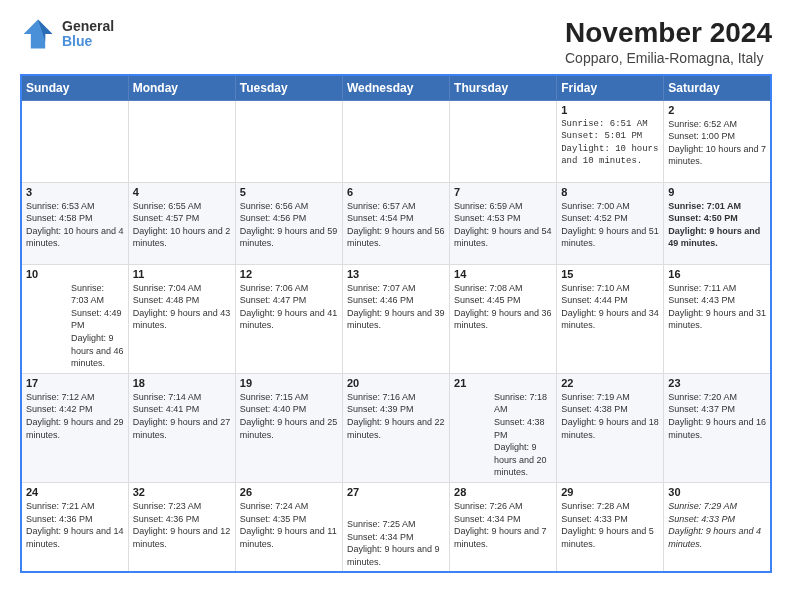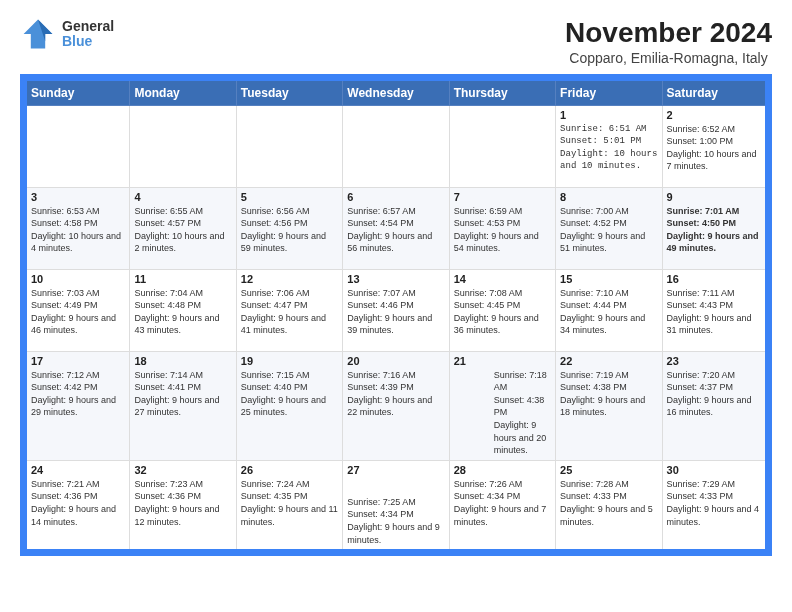--- a/index.html
+++ b/index.html
@@ -41,35 +41,35 @@
     .logo-blue {
       font-size: 14px;
       font-weight: bold;
       color: #4a90d9;
     }
     .logo-icon {
       width: 36px;
       height: 36px;
     }
     .title-block {
-      text-align: center;
+      text-align: left;
     }
     .main-title {
       font-size: 28px;
       font-weight: bold;
       color: #222;
       line-height: 1.2;
     }
     .subtitle {
       font-size: 14px;
       color: #444;
     }
     .calendar {
       flex: 1;
-      border: 7px solid #3b82f6;
+      border: 2px solid #3b82f6;
       border-collapse: collapse;
       width: 100%;
       table-layout: fixed;
     }
     .calendar th {
       background-color: #3a6eb5;
       color: #fff;
       font-size: 12px;
       font-weight: bold;
       padding: 5px 4px;
@@ -199,21 +199,21 @@
           <td>
             <span class="day-num">9</span>
             <div class="day-info" style="white-space: pre-line; font-weight: bold;">Sunrise: 7:01 AM
 Sunset: 4:50 PM
 Daylight: 9 hours and 49 minutes.</div>
           </td>
         </tr>
         <tr>
           <td>
             <span class="day-num">10</span>
-            <div class="day-info" style="white-space: pre-line;">Sunrise: 7:03 AM
+            <div class="day-info" style="white-space: pre-line; margin-left: 45px;">Sunrise: 7:03 AM
 Sunset: 4:49 PM
 Daylight: 9 hours and 46 minutes.</div>
           </td>
           <td>
             <span class="day-num">11</span>
             <div class="day-info" style="white-space: pre-line;">Sunrise: 7:04 AM
 Sunset: 4:48 PM
 Daylight: 9 hours and 43 minutes.</div>
           </td>
           <td>
@@ -316,27 +316,27 @@
 Sunset: 4:34 PM
 Daylight: 9 hours and 9 minutes.</div>
           </td>
           <td>
             <span class="day-num">28</span>
             <div class="day-info" style="white-space: pre-line;">Sunrise: 7:26 AM
 Sunset: 4:34 PM
 Daylight: 9 hours and 7 minutes.</div>
           </td>
           <td>
-            <span class="day-num">25</span>
+            <span class="day-num">29</span>
             <div class="day-info" style="white-space: pre-line;">Sunrise: 7:28 AM
 Sunset: 4:33 PM
 Daylight: 9 hours and 5 minutes.</div>
           </td>
           <td>
             <span class="day-num">30</span>
-            <div class="day-info" style="white-space: pre-line;">Sunrise: 7:29 AM
+            <div class="day-info" style="white-space: pre-line; font-style: italic;">Sunrise: 7:29 AM
 Sunset: 4:33 PM
 Daylight: 9 hours and 4 minutes.</div>
           </td>
         </tr>
       </tbody>
   </table>
 </div>
 
 </body></html>

